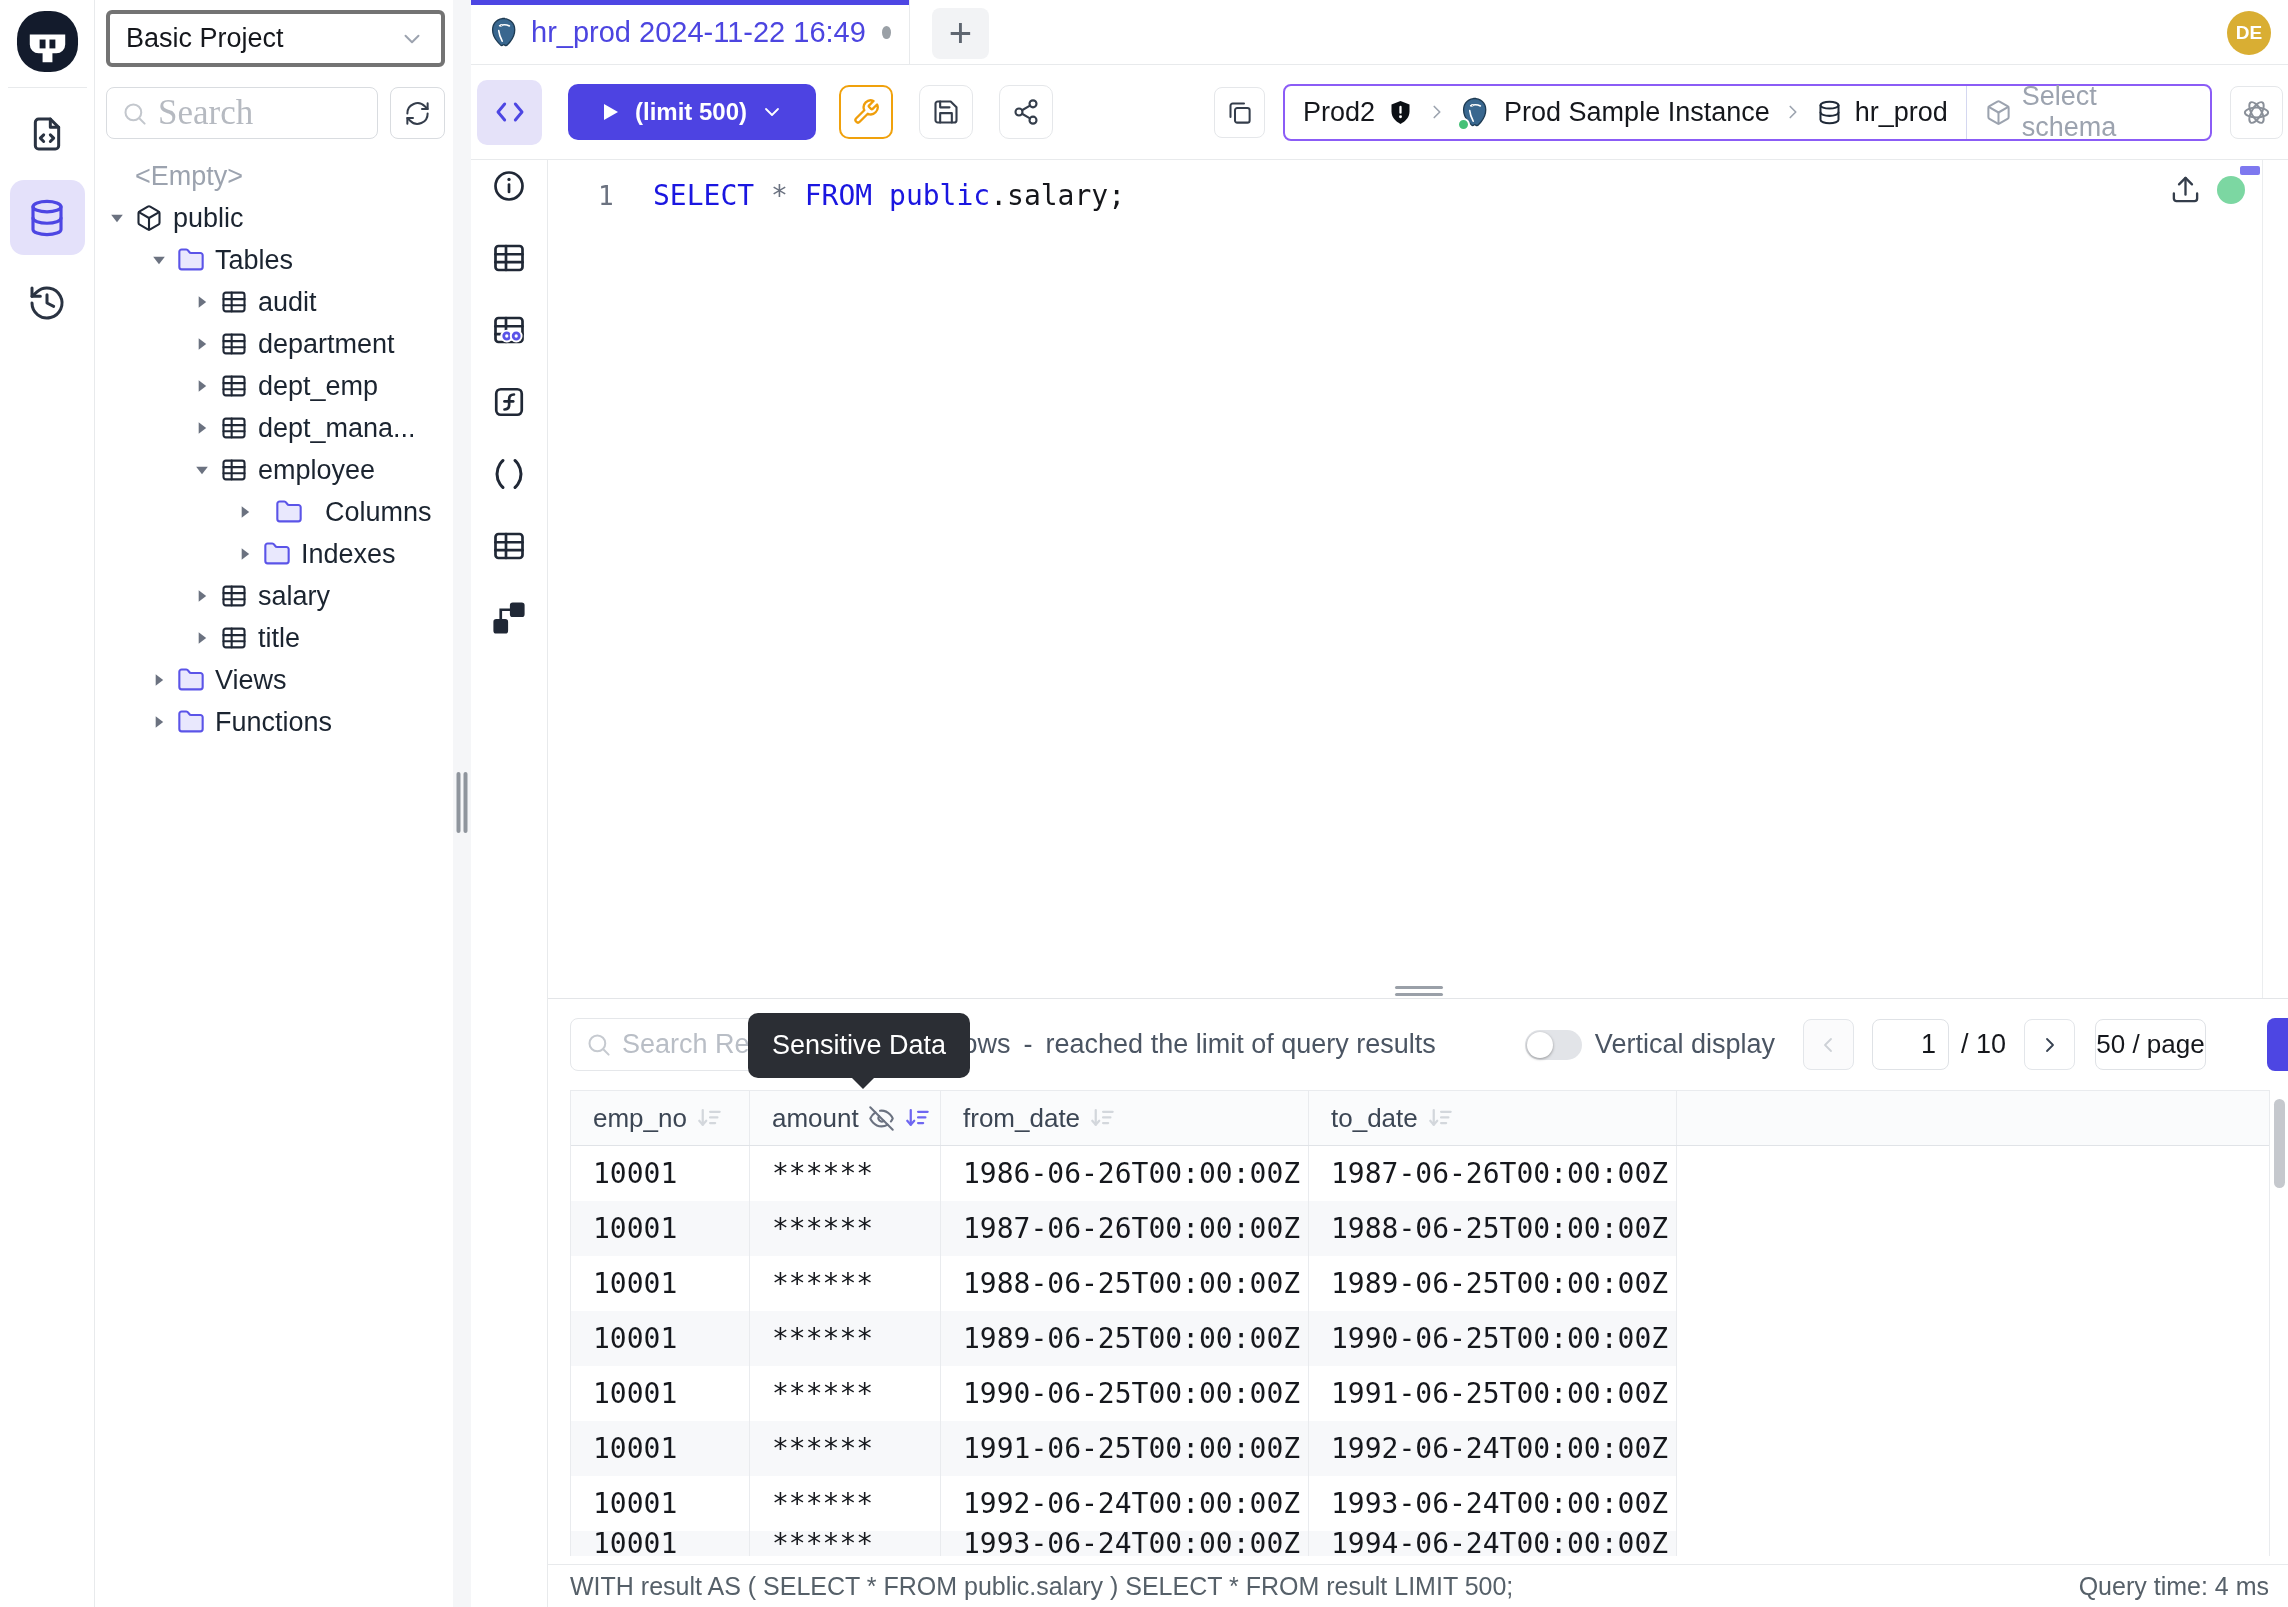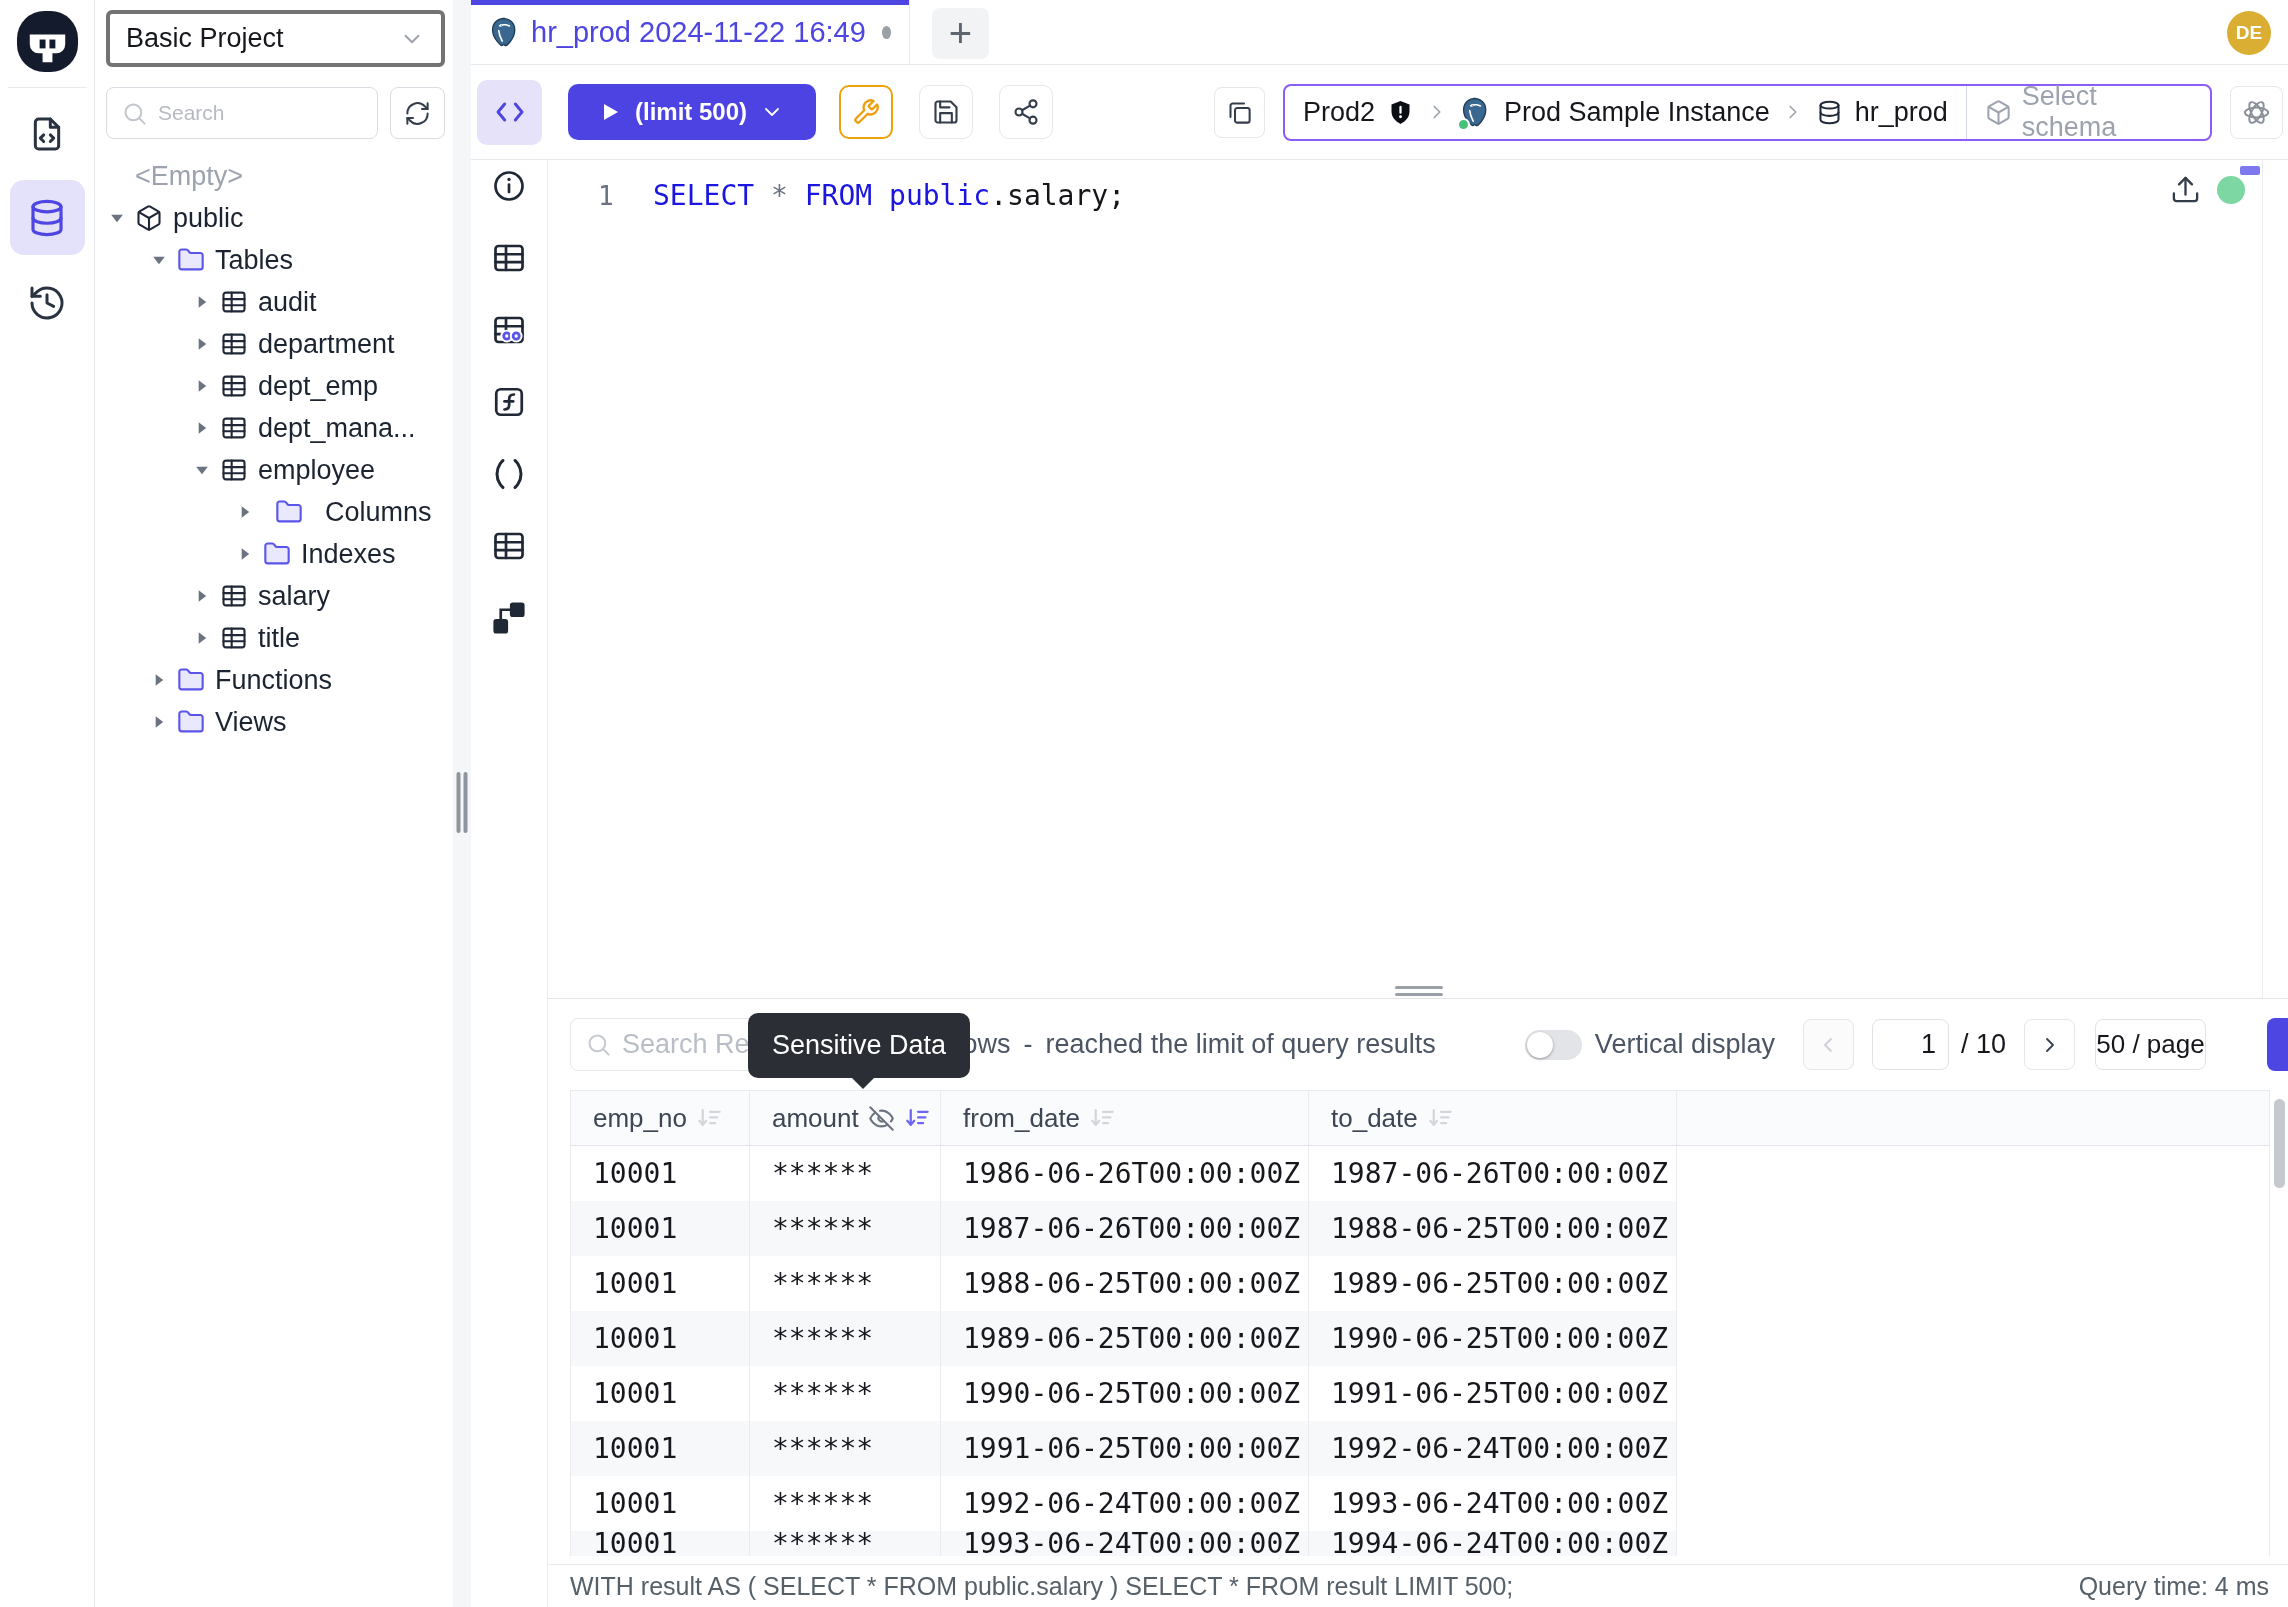--- a/index.html
+++ b/index.html
@@ -24,21 +24,21 @@
   .rail-btn-box .ic { width:42px; height:42px; }
   .rail-btn.hist { margin-top:28px; }
 
   
   .sidebar { width:358px; flex:none; overflow:hidden; }
   .project { margin:10px 8px 0 11px; height:57px; border:4px solid #737373; border-radius:6px; display:flex; align-items:center; padding:0 16px; font-size:27px; color:#15171c; background:#fff; }
   .project .chev { margin-left:auto; width:26px; height:26px; color:#9ca3af; }
   .searchrow { margin:20px 8px 0 11px; display:flex; gap:12px; }
   .searchbox { flex:1; height:52px; border:1px solid #d9dce0; border-radius:8px; display:flex; align-items:center; gap:10px; padding:0 14px; }
   .searchbox .ic { width:27px; height:27px; color:#c3c7cd; }
-  .searchbox input { border:none; outline:none; width:100%; font-size:21px; font-family:Liberation Sans, sans-serif; color:#15171c; background:transparent; }
+  .searchbox input { border:none; outline:none; width:100%; font-size:35px; font-family:Liberation Serif, serif; color:#15171c; background:transparent; }
   .searchbox input::placeholder { color:#b6bac1; }
   .refreshbtn { width:55px; height:52px; border:1px solid #d9dce0; border-radius:8px; background:#fff; display:flex; align-items:center; justify-content:center; color:#343d4b; }
   .refreshbtn .ic { width:27px; height:27px; }
   .tree { margin-top:16px; font-size:27px; color:#1b2430; }
   .trow { height:42px; display:flex; align-items:center; }
   .trow .caret { width:20px; height:20px; color:#6b7280; margin-right:8px; }
   .trow .ticon { width:28px; height:28px; margin-right:10px; color:#202836; }
   .trow .ticon.folder { color:#5b54e8; }
   .trow .tlabel { white-space:nowrap; }
   .trow .tlabel.muted { color:#9ca3af; }
@@ -401,34 +401,34 @@
           <span class="ic caret">
             <svg viewBox="0 0 24 24">
               <path d="M8 5v14l9-7z" fill="currentColor"></path>
             </svg>
           </span>
           <span class="ic ticon folder">
             <svg viewBox="0 0 24 24" fill="none" stroke="currentColor" stroke-width="1.8" stroke-linecap="round" stroke-linejoin="round">
               <path d="M4 20h16a2 2 0 0 0 2-2V8a2 2 0 0 0-2-2h-7.9a2 2 0 0 1-1.69-.9L9.6 3.9A2 2 0 0 0 7.93 3H4a2 2 0 0 0-2 2v13a2 2 0 0 0 2 2Z" fill="#e9e8fd"></path>
             </svg>
           </span>
+          <span class="tlabel">Views</span>
+        </div>
+        <div class="trow" style="padding-left: 54px;">
+          <span class="ic caret">
+            <svg viewBox="0 0 24 24">
+              <path d="M8 5v14l9-7z" fill="currentColor"></path>
+            </svg>
+          </span>
+          <span class="ic ticon folder">
+            <svg viewBox="0 0 24 24" fill="none" stroke="currentColor" stroke-width="1.8" stroke-linecap="round" stroke-linejoin="round">
+              <path d="M4 20h16a2 2 0 0 0 2-2V8a2 2 0 0 0-2-2h-7.9a2 2 0 0 1-1.69-.9L9.6 3.9A2 2 0 0 0 7.93 3H4a2 2 0 0 0-2 2v13a2 2 0 0 0 2 2Z" fill="#e9e8fd"></path>
+            </svg>
+          </span>
           <span class="tlabel">Functions</span>
-        </div>
-        <div class="trow" style="padding-left: 54px;">
-          <span class="ic caret">
-            <svg viewBox="0 0 24 24">
-              <path d="M8 5v14l9-7z" fill="currentColor"></path>
-            </svg>
-          </span>
-          <span class="ic ticon folder">
-            <svg viewBox="0 0 24 24" fill="none" stroke="currentColor" stroke-width="1.8" stroke-linecap="round" stroke-linejoin="round">
-              <path d="M4 20h16a2 2 0 0 0 2-2V8a2 2 0 0 0-2-2h-7.9a2 2 0 0 1-1.69-.9L9.6 3.9A2 2 0 0 0 7.93 3H4a2 2 0 0 0-2 2v13a2 2 0 0 0 2 2Z" fill="#e9e8fd"></path>
-            </svg>
-          </span>
-          <span class="tlabel">Views</span>
         </div>
       </div>
   </div>
 
   <div class="vdivider">
     <div class="vgrip">
         <i></i>
         <i></i>
       </div>
   </div>

